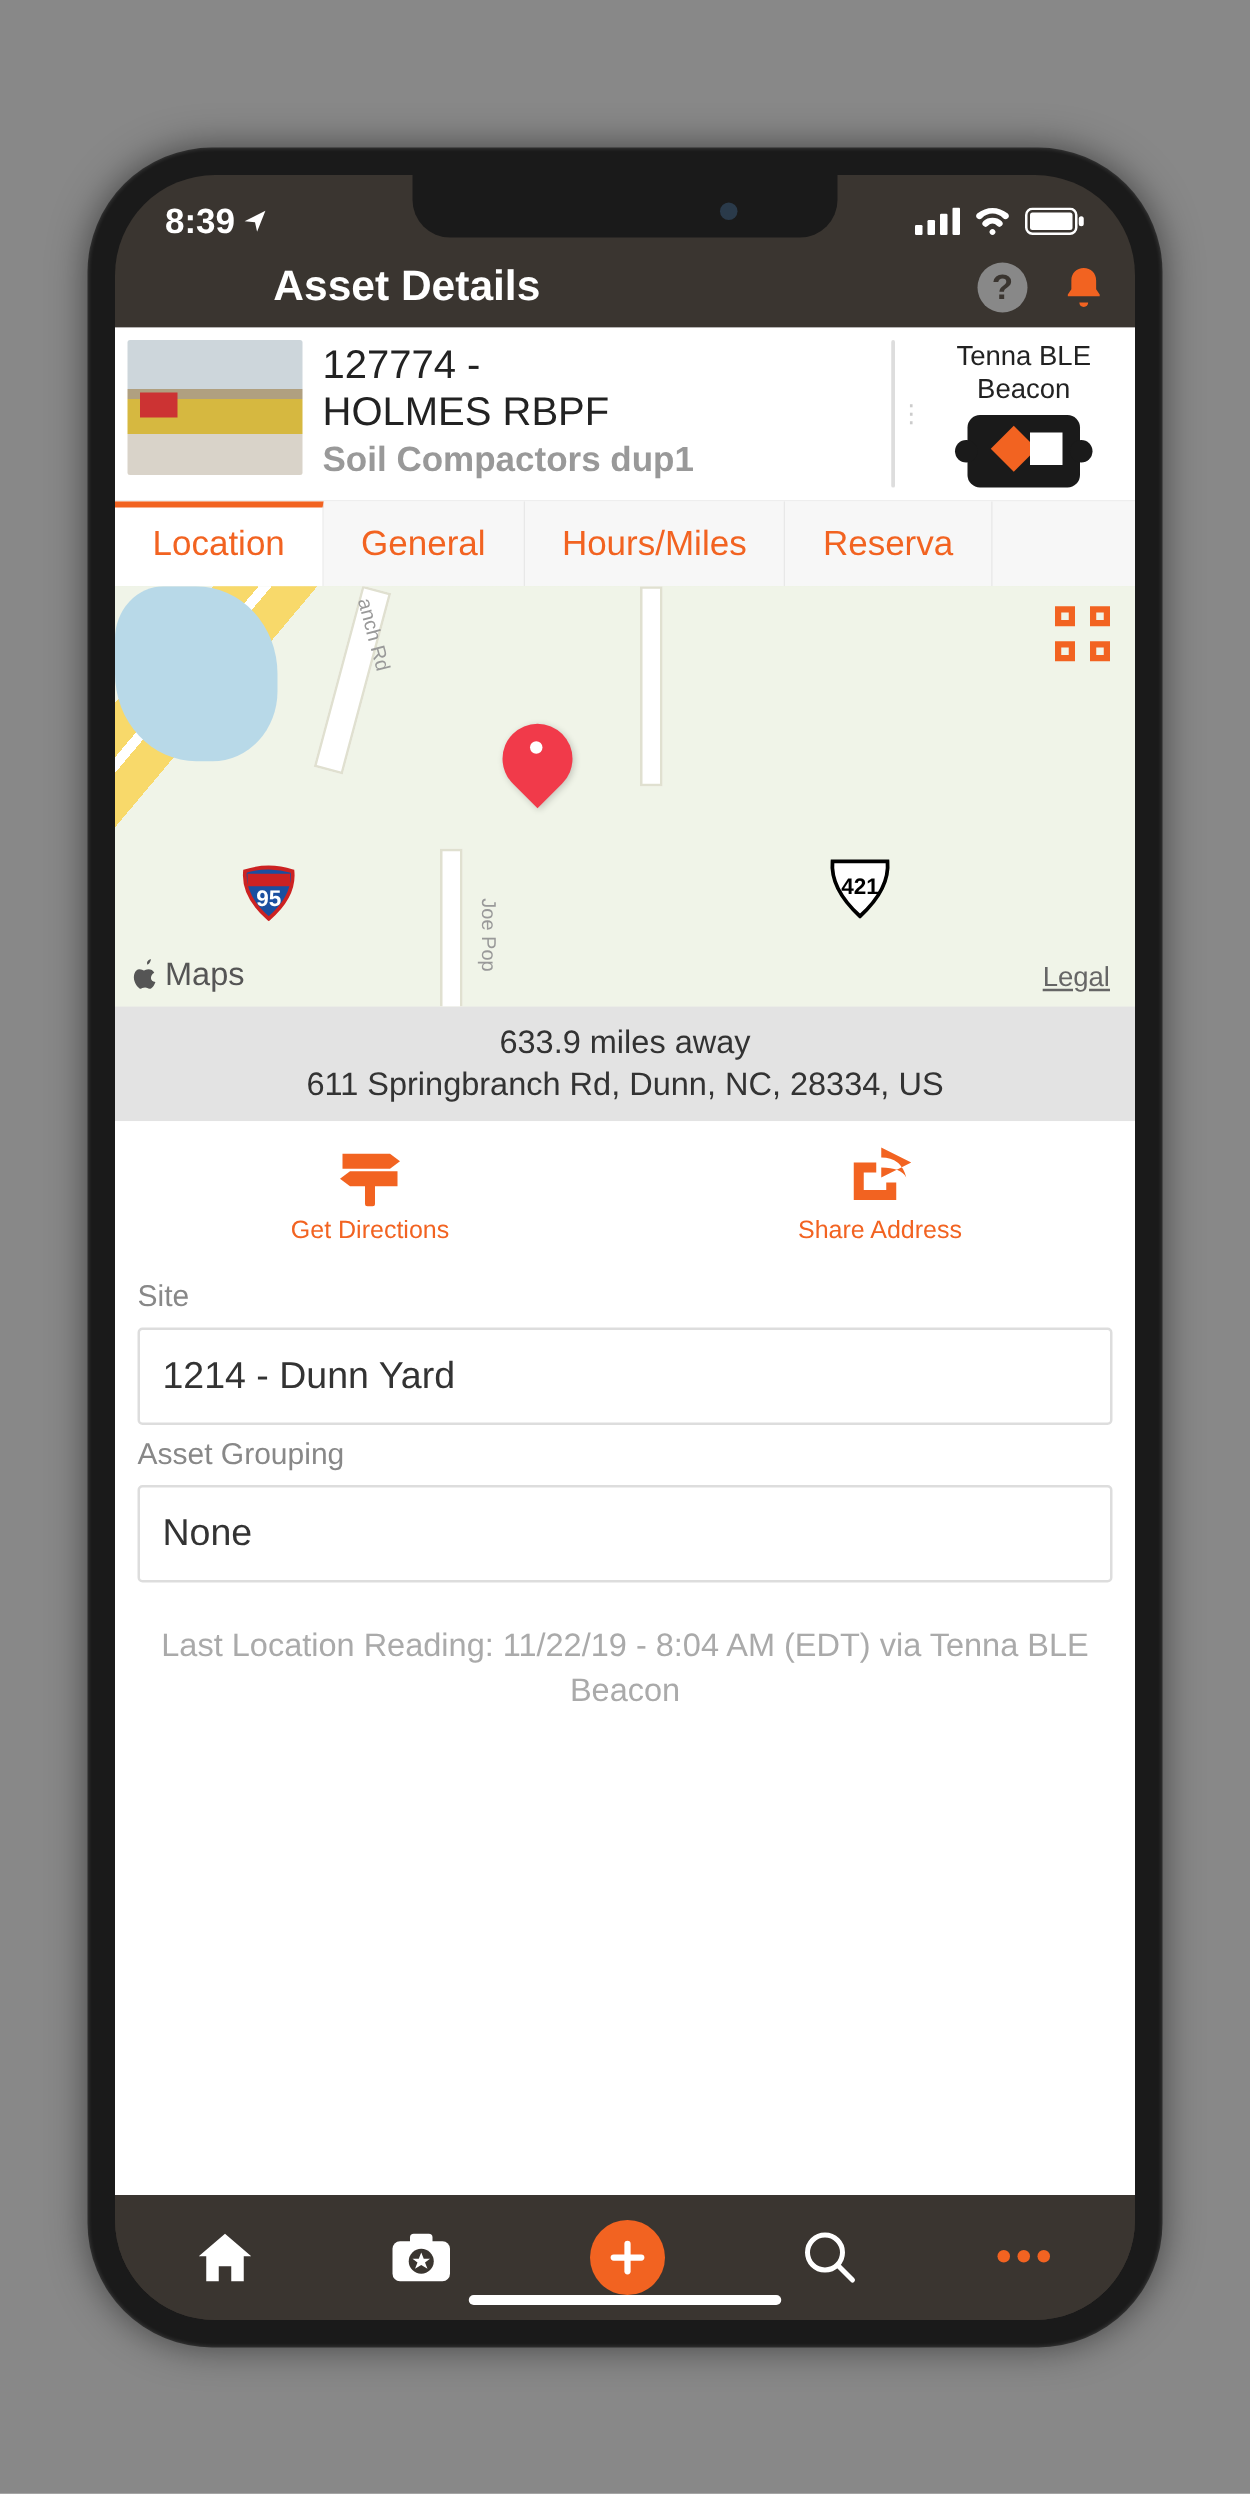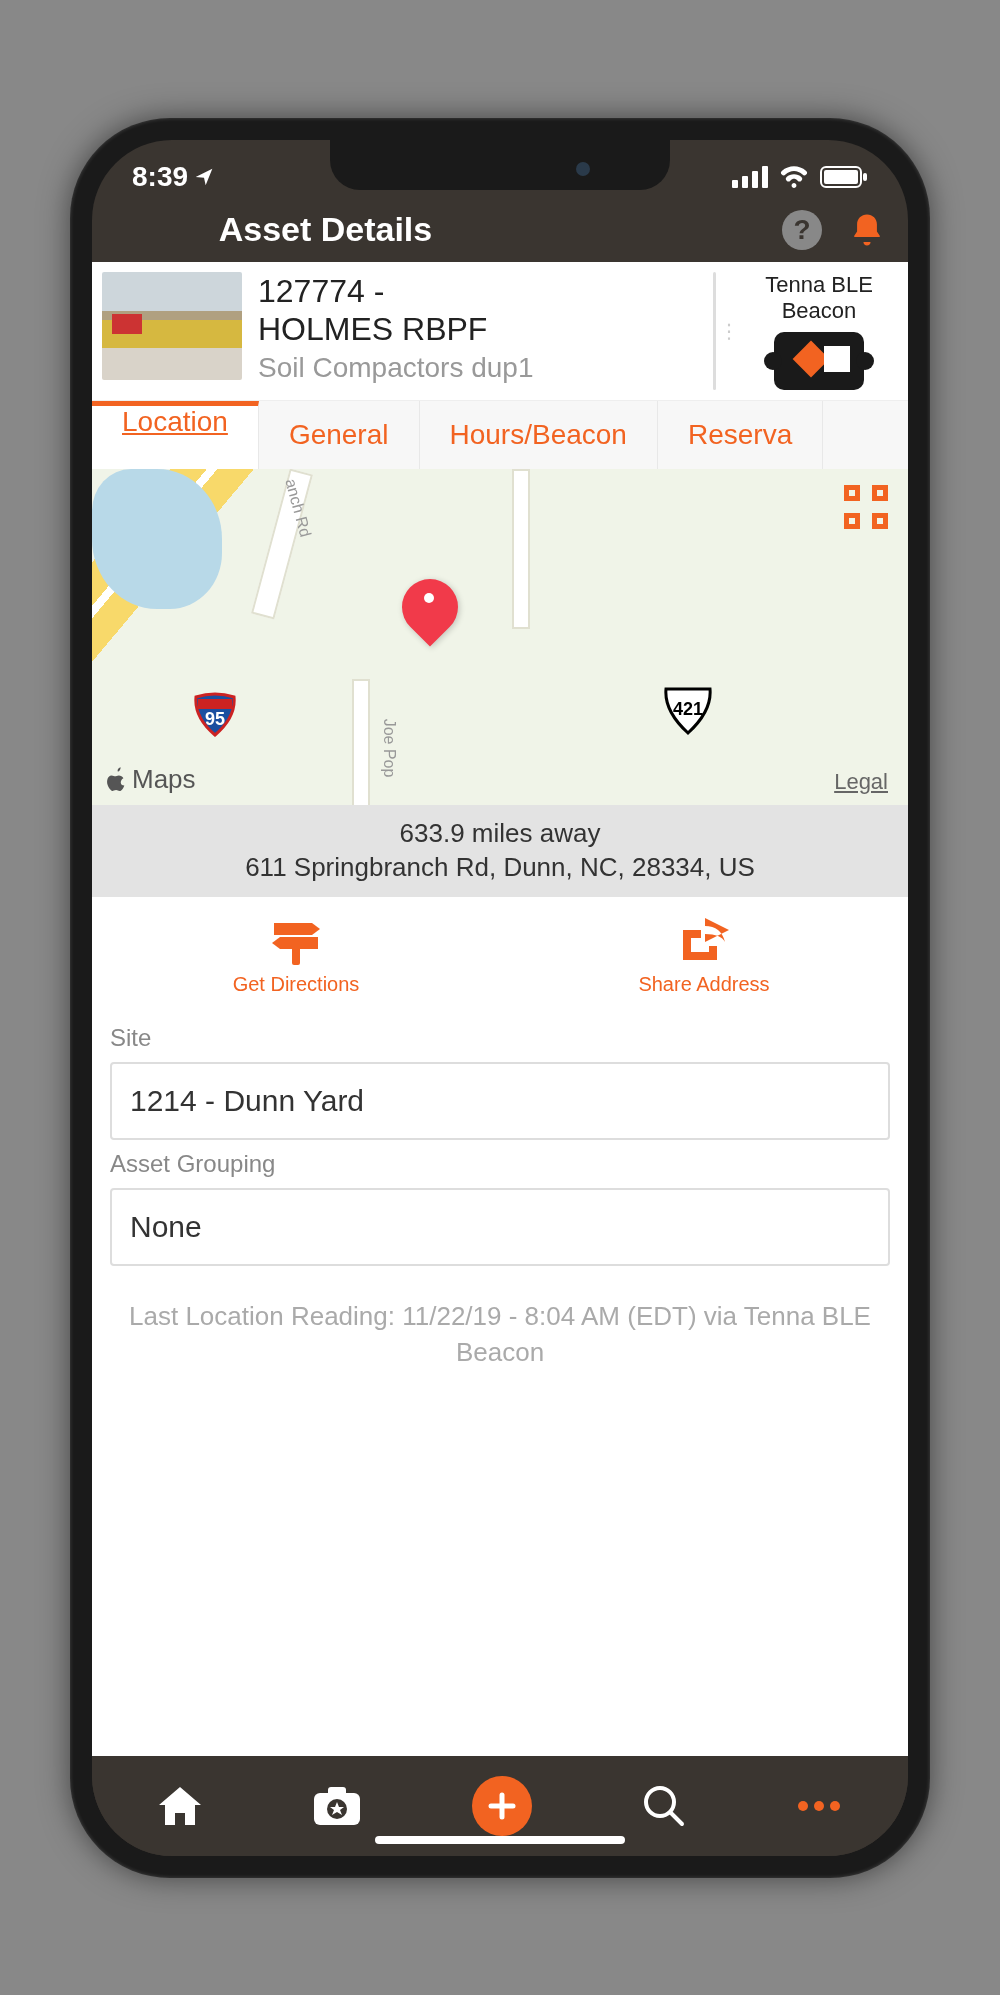--- a/index.html
+++ b/index.html
@@ -48,36 +48,36 @@
 .help-icon { width:40px; height:40px; border-radius:50%; background:#888; color:#3a3530; display:flex; align-items:center; justify-content:center; font-size:28px; font-weight:bold; }
 .bell-icon { color:#f26321; }
 
 
 .content { background:#fff; flex:1; display:flex; flex-direction:column; overflow:hidden; }
 .asset-header { display:flex; padding:10px 14px 10px 10px; gap:16px; align-items:flex-start; background:#fff; }
 .asset-thumb { width:140px; height:108px; background:linear-gradient(#cdd6db 36%, #b0a080 36% 44%, #d6b840 44% 70%, #d9d3c9 70%); border-radius:2px; flex-shrink:0; position:relative; overflow:hidden; }
 .asset-thumb::before{content:'';position:absolute;left:10px;top:42px;width:30px;height:20px;background:#c33;}
 .asset-info { flex:1; }
 .asset-title { font-size:32px; font-weight:500; color:#222; line-height:1.2; }
-.asset-sub { font-size:28px; color:#999; margin-top:4px; }
+.asset-sub { font-size:28px; color:#999; margin-top:4px;font-weight:bold; }
 .divider-v { width:3px; align-self:stretch; background:#ddd; margin:0 12px; border-radius:2px; position:relative; }
 .divider-v::after{content:'⋮'; position:absolute; left:6px; top:50%; transform:translateY(-50%); color:#ccc; font-size:20px;}
 .tracker-box { width:150px; text-align:center; }
 .tracker-label { font-size:22px; color:#222; line-height:1.2; }
 .tracker-device { width:90px; height:58px; background:#1a1a1a; border-radius:10px; margin:8px auto 0; position:relative; }
 .tracker-device::before, .tracker-device::after { content:''; position:absolute; width:18px; height:18px; background:#1a1a1a; border-radius:50%; top:20px; }
 .tracker-device::before { left:-10px; }
 .tracker-device::after { right:-10px; }
 .device-logo { position:absolute; left:24px; top:14px; width:26px; height:26px; background:#f26321; transform:rotate(45deg); }
 .device-qr { position:absolute; right:14px; top:14px; width:26px; height:26px; background:#fff; }
 
 
 .tabs { display:flex; border-top:1px solid #eee; background:#f7f7f7; overflow:hidden; }
 .tab { padding:18px 30px; font-size:28px; color:#f26321; background:#f7f7f7; border-right:1px solid #e8e8e8; white-space:nowrap; }
-.tab.active { background:#fff; border-top:5px solid #f26321; padding-top:0;text-decoration:underline; }
+.tab.active { background:#fff; border-top:5px solid #f26321; padding-top:13px; }
 
 
 .map {
   height:336px; position:relative; background:#e6efda;
   background-image:
     linear-gradient(130deg, transparent 0 60px, #f8d96a 60px 88px, #fff 88px 96px, #f8d96a 96px 124px, transparent 124px),
     linear-gradient(#f0f4e8, #f0f4e8);
   overflow:hidden;
 }
 .road-white{ position:absolute; background:#fff; border:2px solid #e0e0d0; }
@@ -182,21 +182,21 @@
           <div class="tracker-device">
             <div class="device-logo"></div>
               <div class="device-qr"></div>
           </div>
         </div>
       </div>
 
       <div class="tabs">
         <div class="tab active">Location</div>
         <div class="tab">General</div>
-        <div class="tab">Hours/Beacon</div>
+        <div class="tab">Hours/Miles</div>
         <div class="tab">Reserva</div>
       </div>
 
       <div class="map">
         <div class="road-white rw1"></div>
         <div class="road-white rw3"></div>
         <div class="road-white rw4"></div>
         <div class="rw5"></div>
         <span class="road-label" style="top:30px; left:176px; transform:rotate(75deg);">anch Rd</span>
         <span class="road-label" style="top:270px; left:268px; transform:rotate(90deg);">Joe Pop</span>

